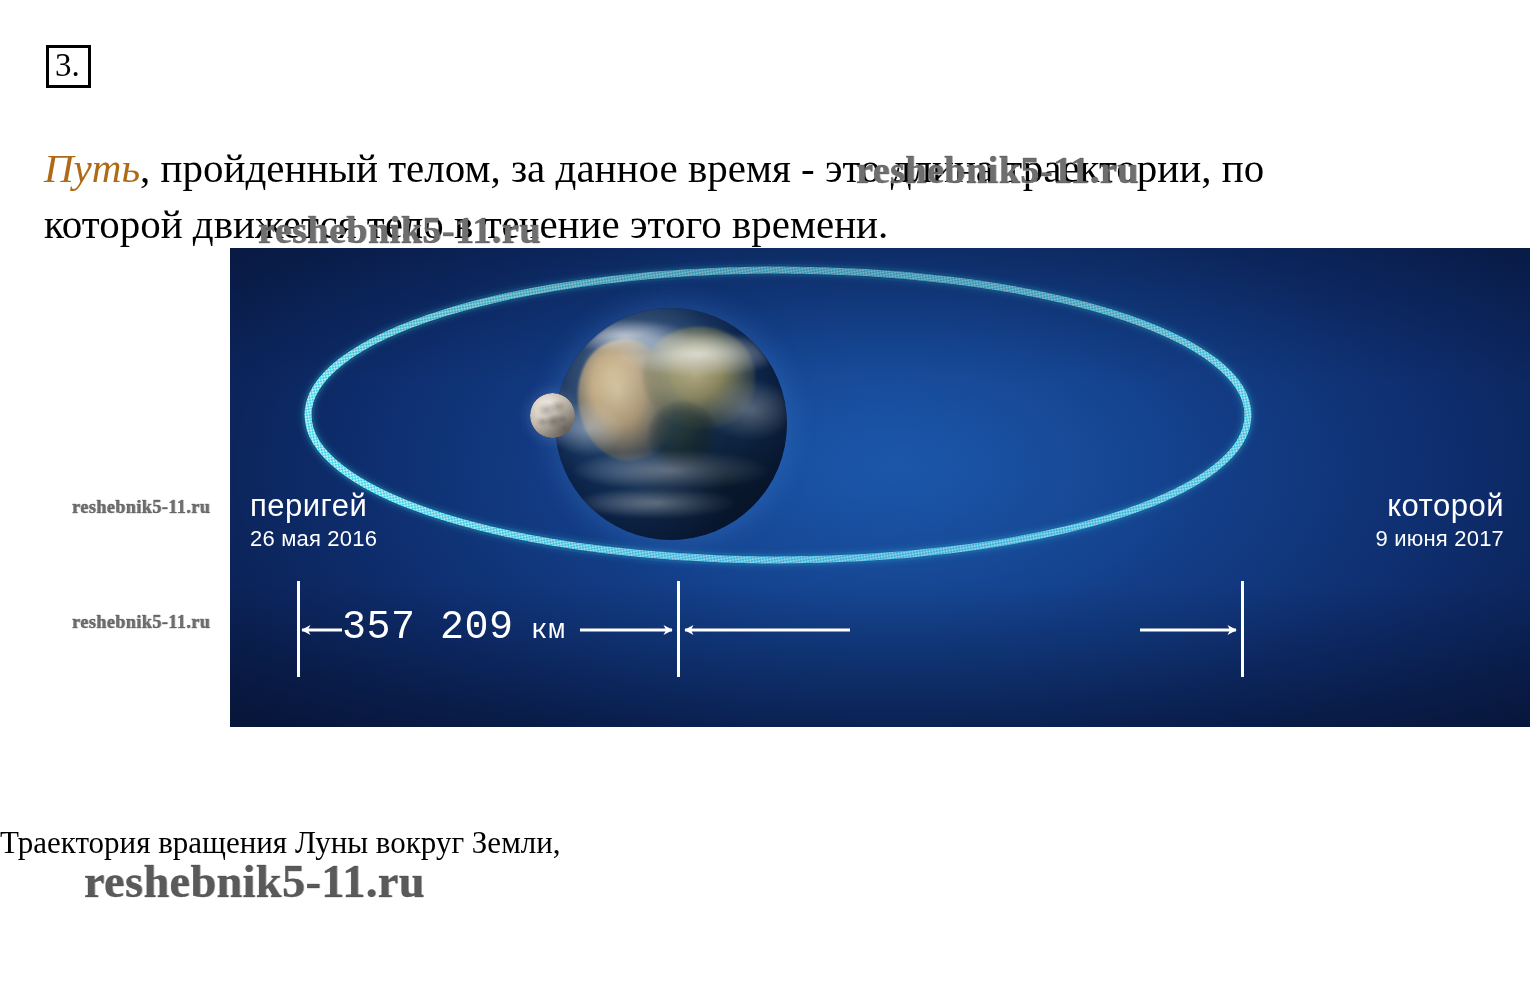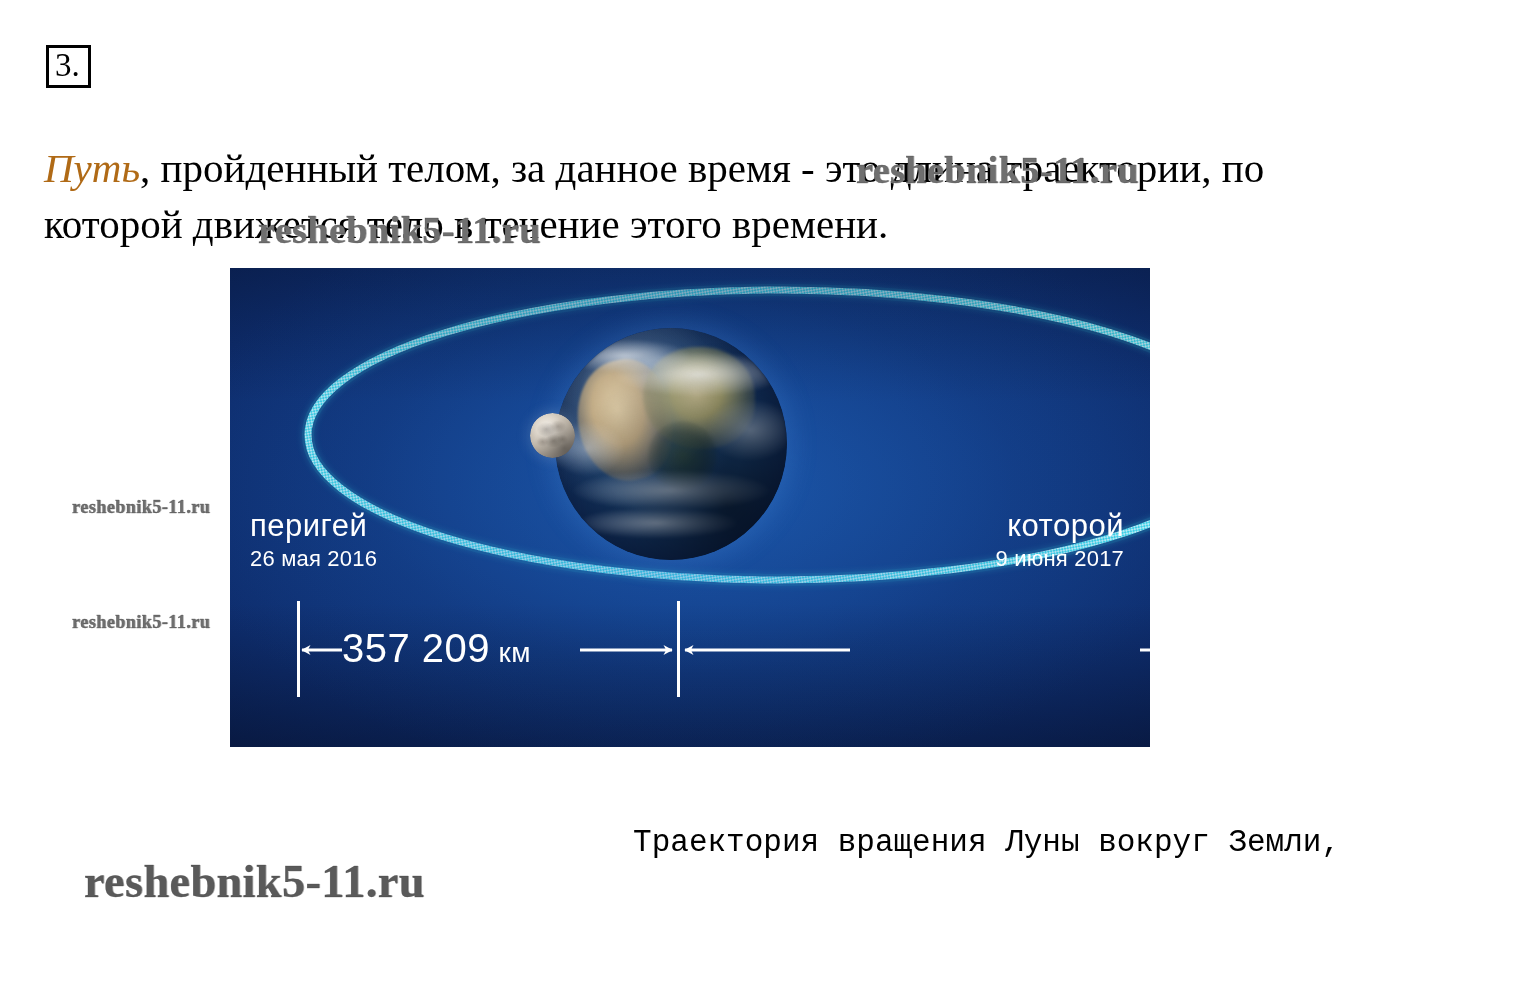--- a/index.html
+++ b/index.html
@@ -42,22 +42,22 @@
   }
   #statement .term {
     font-style: italic;
     color: #b06a16;
   }
 
   
   #diagram-panel {
     position: absolute;
     left: 230px;
-    top: 268px;
-    width: 920px;
+    top: 248px;
+    width: 1300px;
     height: 479px;
     overflow: hidden;
     background:
       radial-gradient(ellipse 1000px 520px at 52% 46%, #1a4f9e 0%, #14408a 26%, #0e2d6d 55%, #0a1f4f 78%, #081838 100%);
   }
   
   #panel-vignette {
     position: absolute;
     inset: 0;
     background:
@@ -216,38 +216,38 @@
     width: 3px;
     background: #ffffff;
   }
   #tick-left   { left: 67px;  top: 333px; height: 96px; }
   #tick-center { left: 447px; top: 333px; height: 96px; }
   #tick-right  { left: 1011px; top: 333px; height: 96px; }
 
   .dim-value {
     position: absolute;
     color: #ffffff;
-    font-family: Liberation Sans, sans-serif;
+    font-family: Liberation Mono, monospace;
     font-size: 40px;
     line-height: 40px;
     white-space: nowrap;
     letter-spacing: 0.5px;
   }
   .dim-value .unit { font-size: 28px; letter-spacing: 0.5px; }
   #dim-perigee-value { left: 112px; top: 360px; }
   #dim-apogee-value  { left: 612px; top: 360px; }
 
   
   #caption {
     position: absolute;
     left: 0;
     top: 815px;
     width: 1340px;
-    text-align: right;
-    font-family: Liberation Mono, monospace;
+    text-align: left;
+    font-family: Liberation Serif, serif;
     font-size: 31px;
     line-height: 56px;
   }
 
   
   .watermark {
     position: absolute;
     font-family: "Liberation Serif", serif;
     font-weight: 700;
     color: #6f6f6f;

